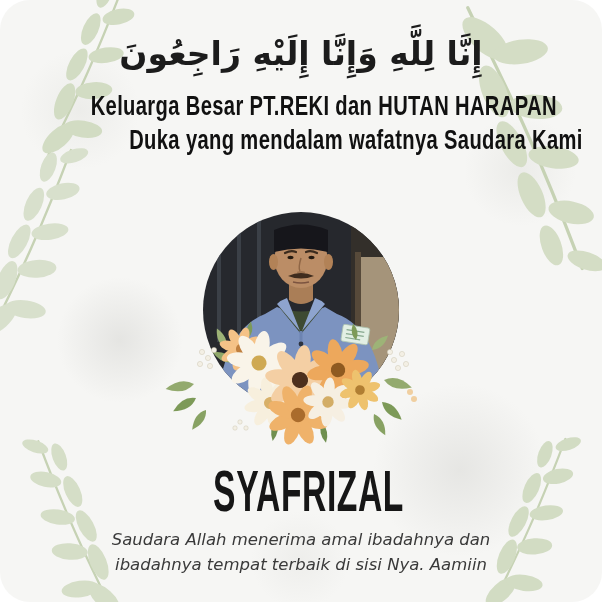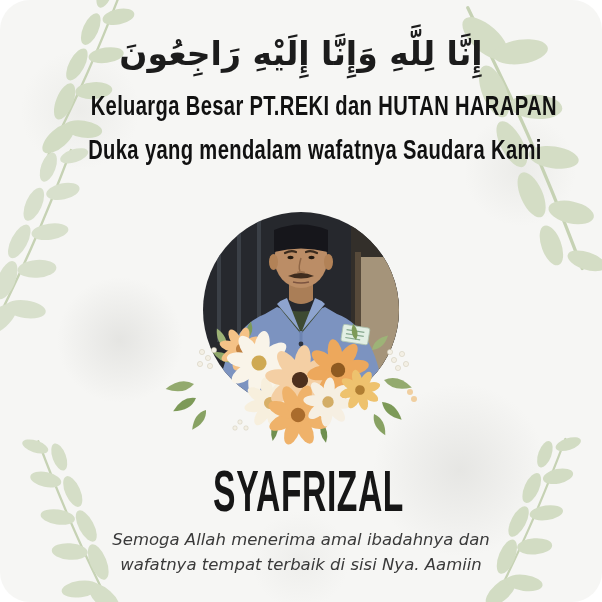--- a/index.html
+++ b/index.html
@@ -19,21 +19,21 @@
   .arabic{
     position:absolute;top:34px;left:0;width:602px;text-align:center;
     font-family:"DejaVu Sans",sans-serif;font-weight:bold;font-size:33px;
     color:#1c1c1c;direction:rtl;white-space:nowrap;
   }
   .headline{
     position:absolute;left:0;width:508px;text-align:center;color:#111;
     font-weight:bold;font-size:28px;white-space:nowrap;
   }
   .headline .squeeze{display:inline-block;transform:scaleX(.72);transform-origin:center;letter-spacing:.5px;}
-  .h1{top:90px;} .h2{top:134px;}
+  .h1{top:90px;} .h2{top:124px;margin-left:41px;}
   .photo-wrap{position:absolute;left:203px;top:212px;width:196px;height:196px;}
   .wreath{position:absolute;left:180px;top:318px;width:244px;height:134px;overflow:visible;}
   .name{
     position:absolute;top:438px;left:8px;width:602px;text-align:center;color:#161616;
     font-weight:bold;font-size:58px;white-space:nowrap;line-height:1;margin-top:24px;
   }
   .name .squeeze{display:inline-block;transform:scaleX(.58);transform-origin:center;letter-spacing:1px;}
   .dates{
     position:absolute;top:487px;left:0;width:602px;text-align:center;color:#2c2c2c;
     font-family:"DejaVu Sans",sans-serif;font-size:23px;white-space:nowrap;
@@ -202,17 +202,17 @@
         <circle cx="234" cy="81" r="3"></circle>
       </g>
   </svg>
 
   <div class="name">
     <span class="squeeze">SYAFRIZAL</span>
   </div>
 
 
   <div class="prayer">
-    <div>Semoga Allah menerima amal ibadahnya dan</div>
-    <div>wafatnya tempat terbaik di sisi Nya. Aamiin</div>
+    <div>Saudara Allah menerima amal ibadahnya dan</div>
+    <div>ibadahnya tempat terbaik di sisi Nya. Aamiin</div>
   </div>
 
 </div>
 
 </body></html>

